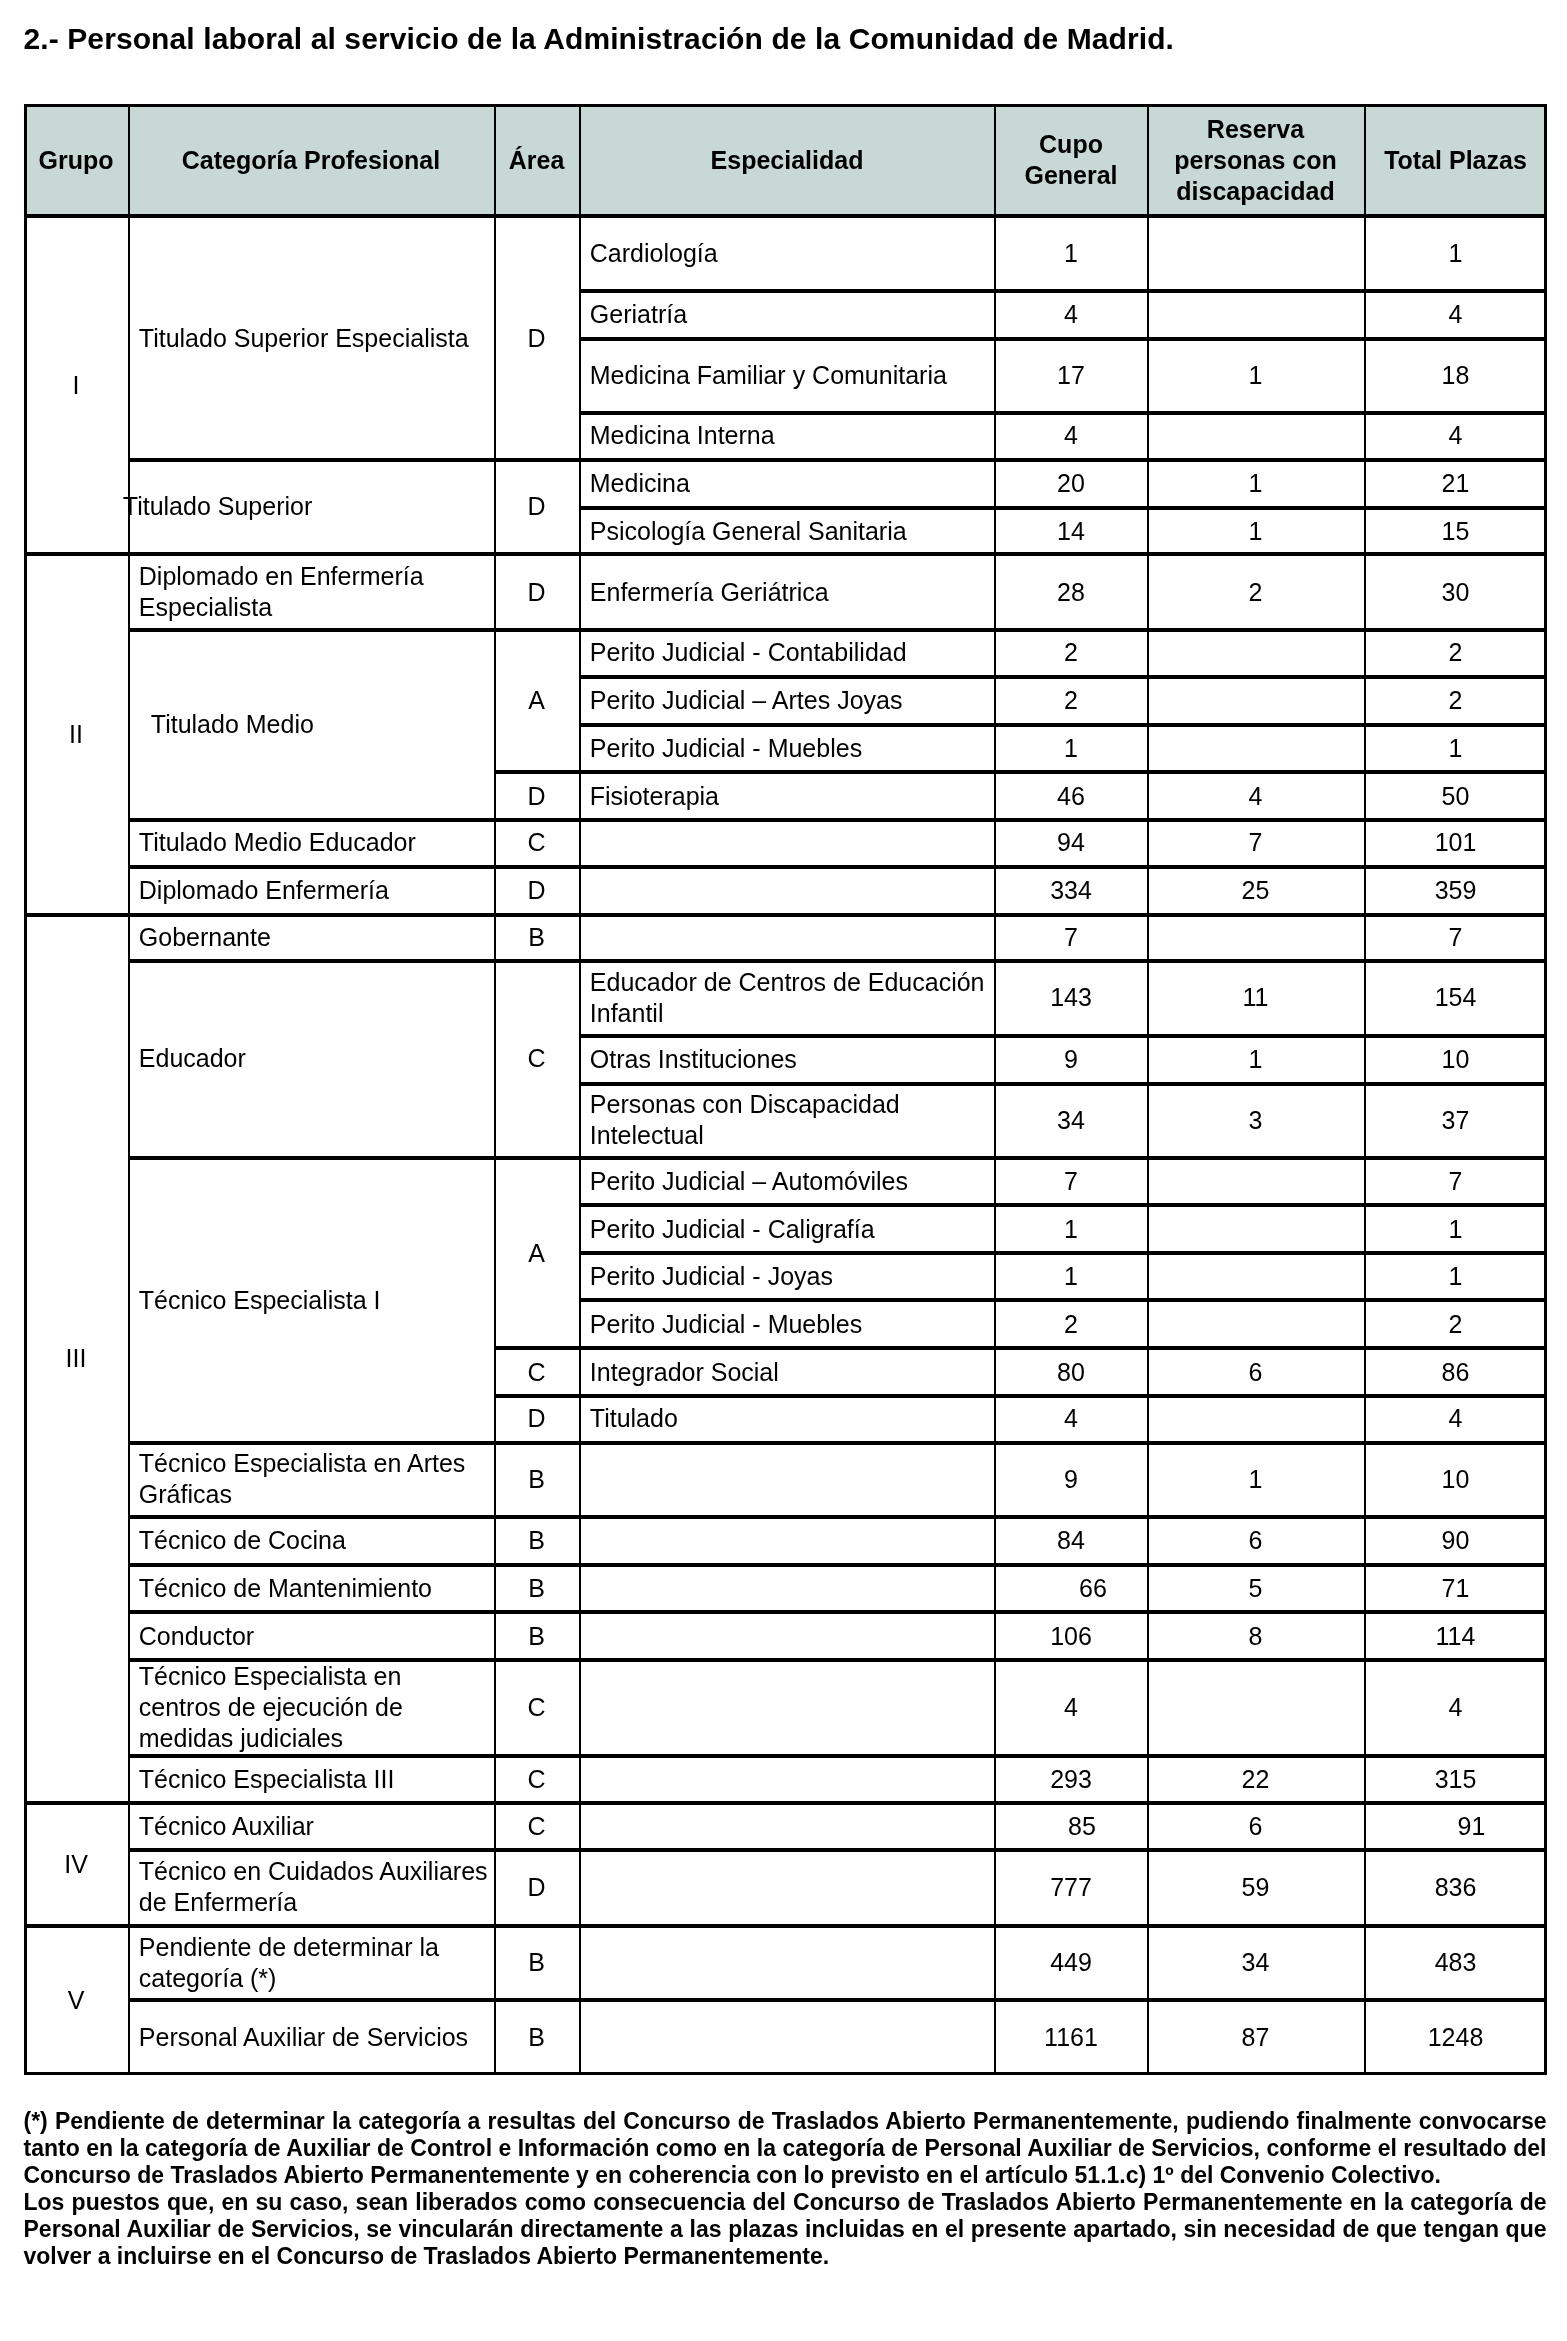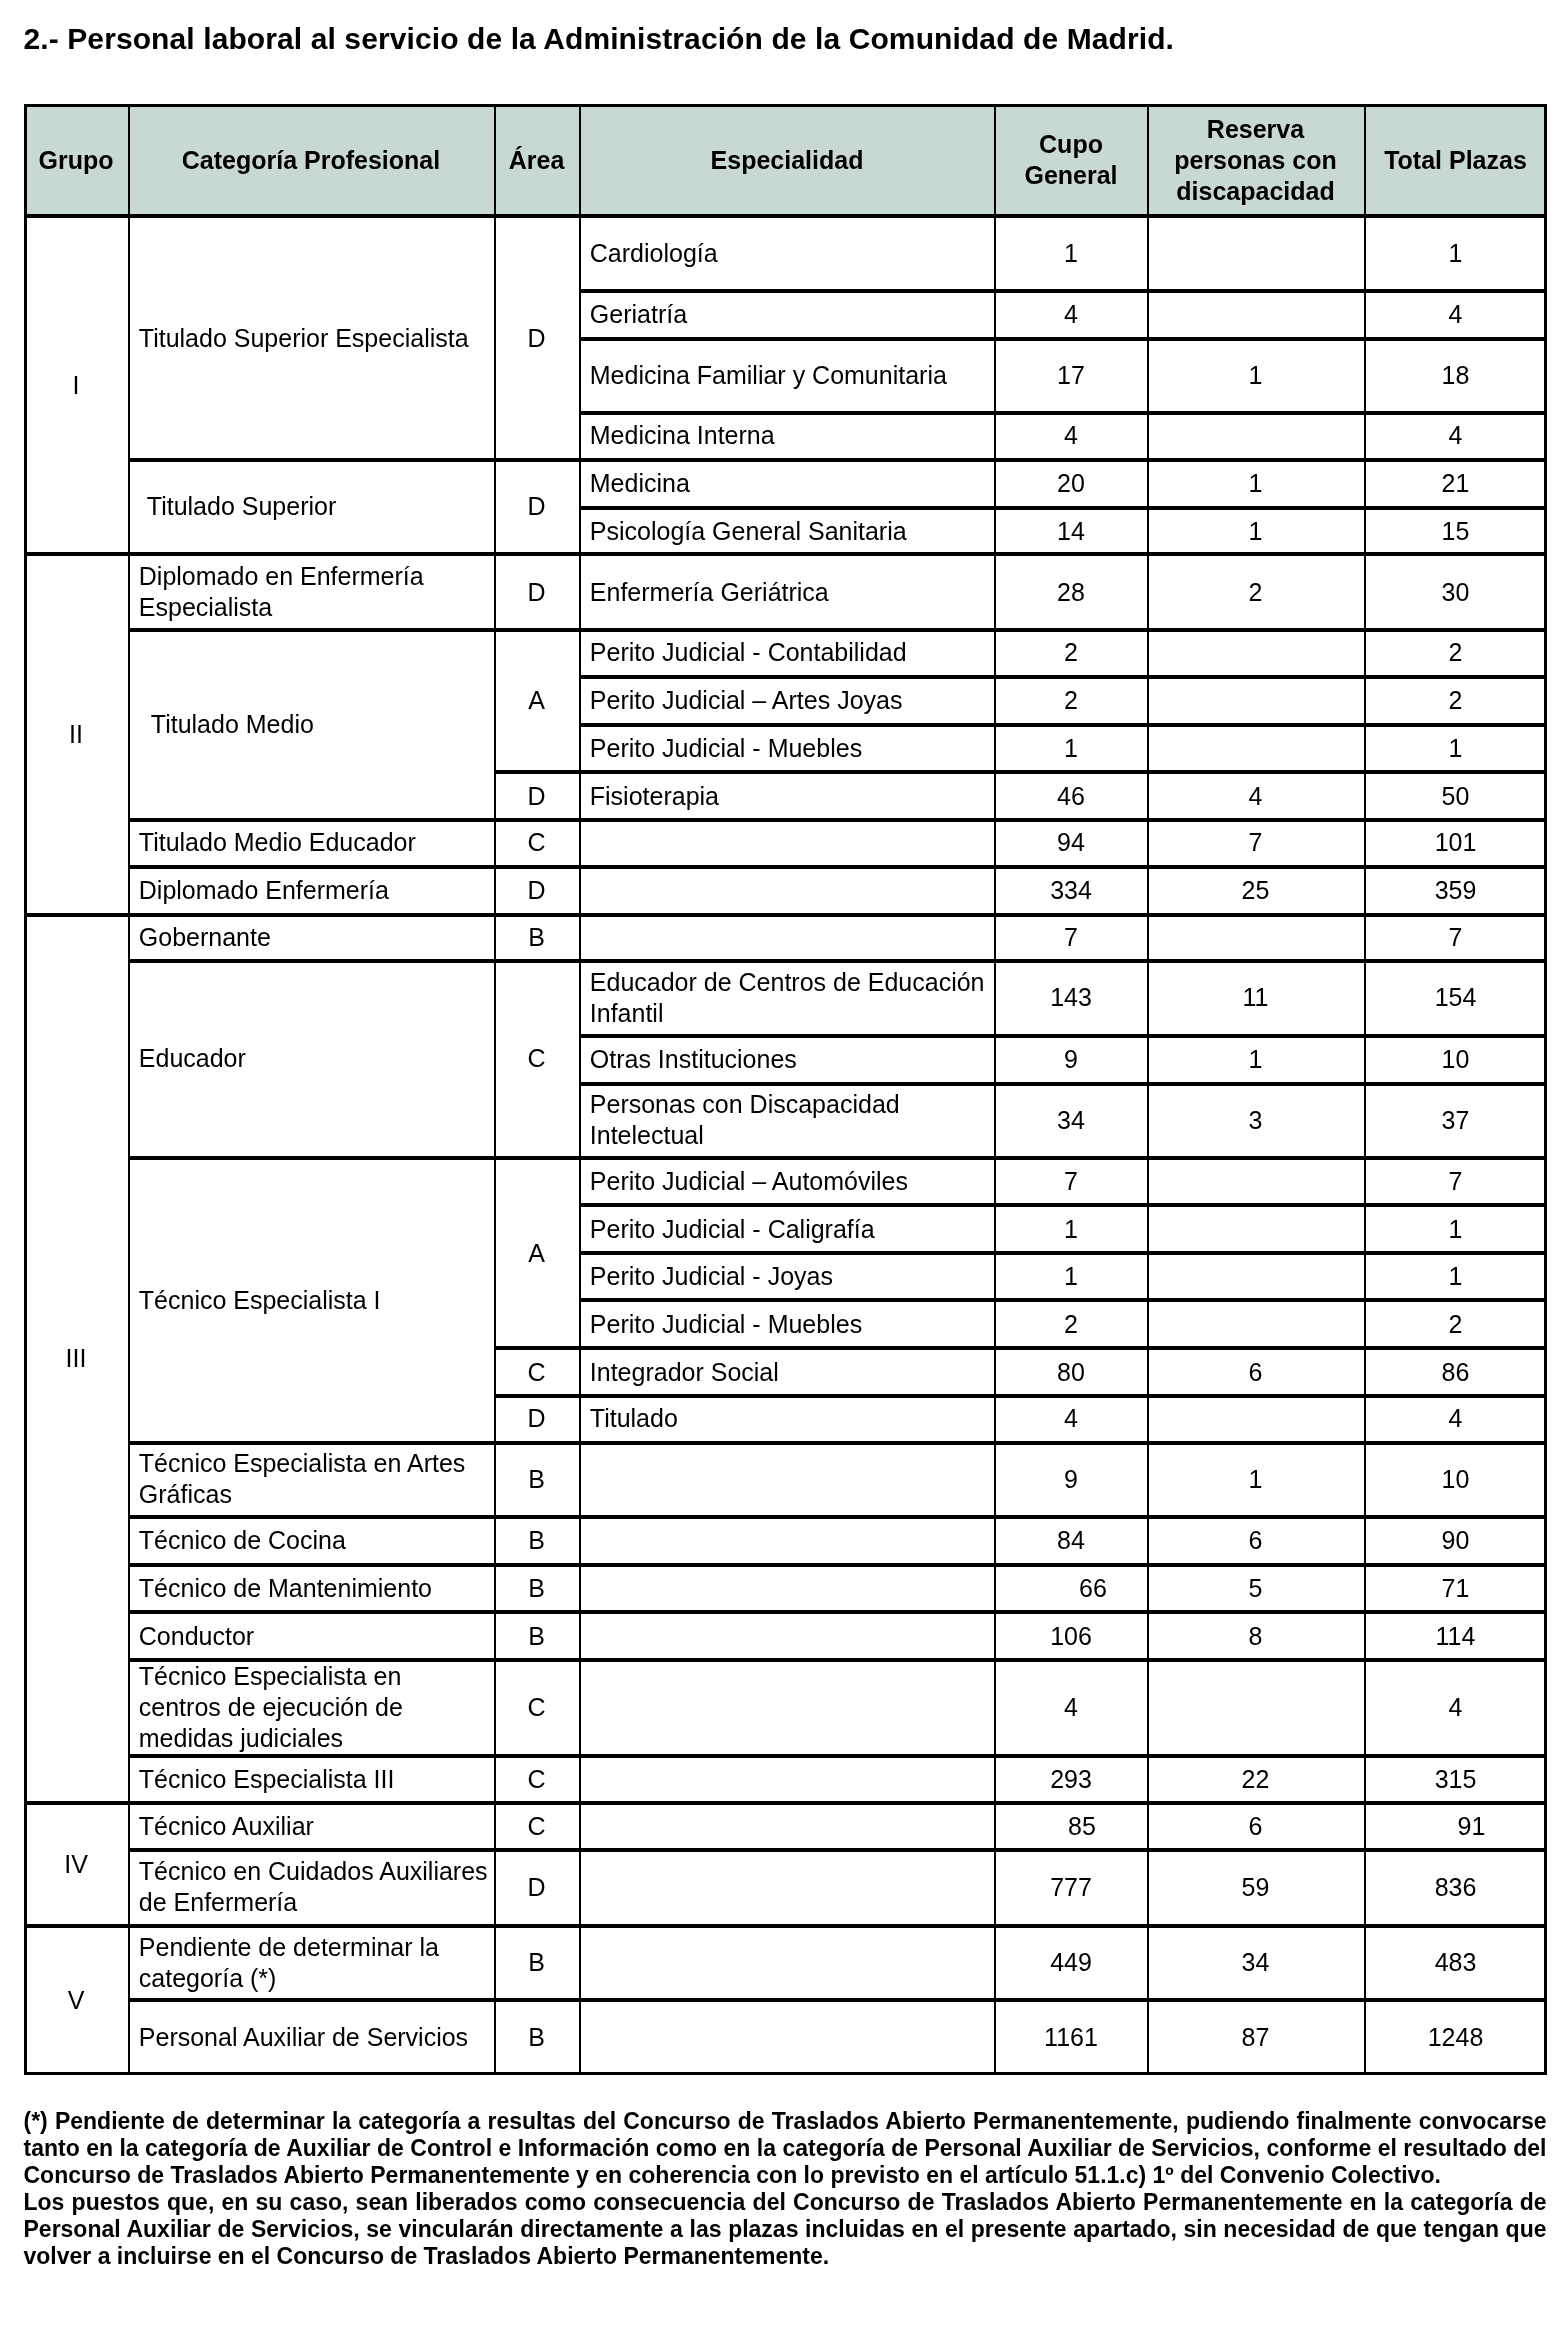--- a/index.html
+++ b/index.html
@@ -55,21 +55,21 @@
     </div>
     <div class="cell c-center" style="left: 0px; top: 1699px; width: 105px; height: 123px;">
       <span>IV</span>
     </div>
     <div class="cell c-center" style="left: 0px; top: 1821px; width: 105px; height: 150px;">
       <span>V</span>
     </div>
     <div class="cell c-left" style="left: 105px; top: 112px; width: 365px; height: 244px; padding-right: 5.9px;">
       <span>Titulado Superior Especialista</span>
     </div>
-    <div class="cell c-left" style="left: 113px; top: 355px; width: 356px; height: 95px; padding-right: 22px;">
+    <div class="cell c-left" style="left: 89px; top: 355px; width: 356px; height: 95px; padding-right: 22px;">
       <span>Titulado Superior</span>
     </div>
     <div class="cell c-left" style="left: 105px; top: 450px; width: 365px; height: 76px; padding-right: 5.9px;">
       <span>Diplomado en Enfermería Especialista</span>
     </div>
     <div class="cell c-left" style="left: 105px; top: 525px; width: 365px; height: 190px; padding-right: 5.9px; margin-left: 12px;">
       <span>Titulado Medio</span>
     </div>
     <div class="cell c-left" style="left: 105px; top: 715px; width: 365px; height: 47px; padding-right: 5.9px;">
       <span>Titulado Medio Educador</span>

